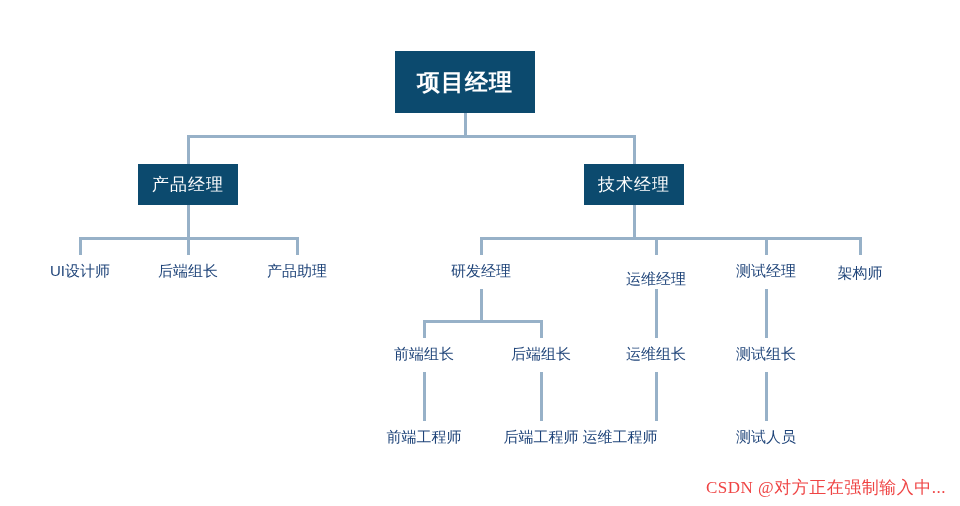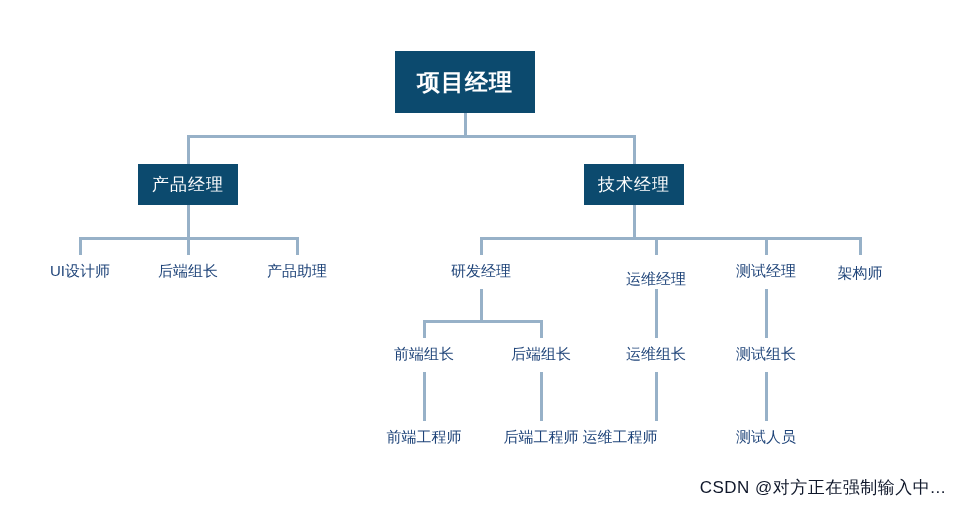--- a/index.html
+++ b/index.html
@@ -52,23 +52,24 @@
     position: absolute;
     background: #97b1c8;
   }
   .vl { width: 3px; }
   .hl { height: 3px; }
   .watermark {
     position: absolute;
     top: 476px;
     right: 14px;
     font-size: 17px;
-    color: #0f172a;
+    color: #ef4444;
     letter-spacing: 0.5px;
     white-space: nowrap;
+    font-family: Liberation Serif, serif;
   }
 </style>
 </head>
 <body>
 
 <div class="stage">
 
   <div class="vl" style="left:464px;top:113px;height:24px"></div>
   <div class="hl" style="left:187px;top:135px;width:449px"></div>
   <div class="vl" style="left:187px;top:135px;height:30px"></div>

